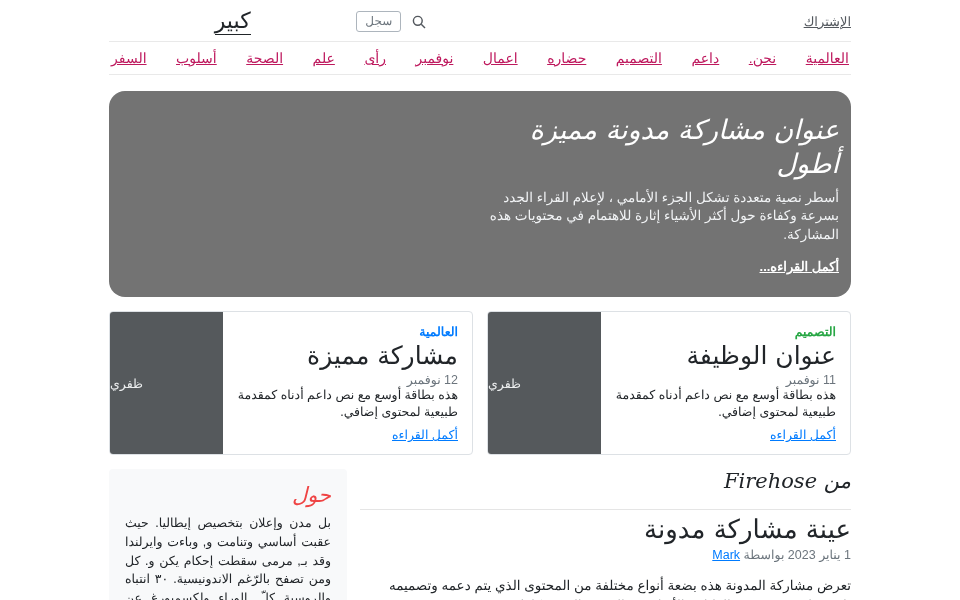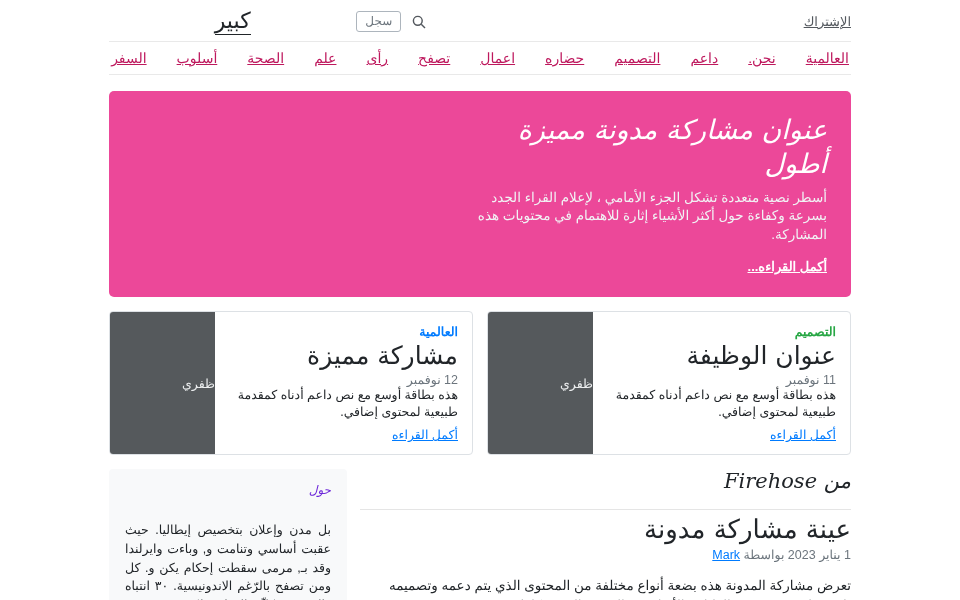--- a/index.html
+++ b/index.html
@@ -37,23 +37,23 @@
   .catnav {
     display: flex; justify-content: space-between; align-items: center;
     padding: 8px 2px;
     border-bottom: 1px solid #e9e9e9;
   }
   .nav-link { font-size: 14px; color: #be185d; text-decoration: underline; white-space: nowrap; }
 
   
   .jumbotron {
     margin-top: 16px; margin-bottom: 14px;
-    background: #ec4899; color: #fff;
-    border-radius: 5px;
-    padding: 22px 24px;
+    background: #737373; color: #fff;
+    border-radius: 16px;
+    padding: 22px 12px;
     min-height: 145px;
   }
   .jumbotron-inner { width: 356px; }
   .hero-title {
     font-family: "DejaVu Serif", serif; font-style: italic; font-weight: normal;
     font-size: 27px; line-height: 1.25; margin-bottom: 8px;
   }
   .hero-desc { font-size: 13.5px; line-height: 1.4; color: #f1f3f5; margin-bottom: 12px; }
   .hero-link { color: #fff; font-weight: bold; font-size: 13px; text-decoration: underline; }
 
@@ -67,23 +67,23 @@
   .card-body { flex: 1; padding: 12px 14px; position: relative; }
   .card-category { font-size: 12.5px; font-weight: bold; display: block; margin-bottom: 2px; }
   .card-title {
     font-family: "DejaVu Serif", serif; font-weight: normal;
     font-size: 25px; margin-bottom: 2px; color: #212529;
   }
   .card-date { font-size: 12.5px; color: #6c757d; }
   .card-text { font-size: 12.5px; line-height: 1.35; color: #212529; }
   .card-link { position: absolute; bottom: 12px; right: 14px; font-size: 12.5px; color: #007bff; text-decoration: underline; }
   .card-thumb {
-    width: 105px; flex-shrink: 0; background: #55595c;
+    width: 113px; flex-shrink: 0; background: #55595c;
     color: #eceeef; font-size: 12.5px;
-    display: flex; align-items: center; justify-content: flex-start;
+    display: flex; align-items: center; justify-content: flex-end;
   }
 
   
   .content-row { display: flex; gap: 13px; align-items: flex-start; }
   .main-col { width: 491px; }
   .side-col { width: 238px; }
 
   .section-title {
     font-family: "DejaVu Serif", serif; font-style: italic; font-weight: normal;
     font-size: 21px; color: #212529;
@@ -93,21 +93,21 @@
     font-family: "DejaVu Serif", serif; font-weight: normal;
     font-size: 26px; color: #212529; margin-bottom: 3px;
   }
   .post-meta { font-size: 12.5px; color: #6c757d; margin-bottom: 14px; }
   .post-meta a { color: #007bff; text-decoration: underline; }
   .post-p { font-size: 13.5px; line-height: 1.45; margin-bottom: 12px; }
 
   .about-box { background: #f8f9fa; border-radius: 4px; padding: 14px 16px; }
   .side-title {
     font-family: "DejaVu Serif", serif; font-style: italic; font-weight: normal;
-    font-size: 12px; color: #6d28d9; margin-bottom: 24px;
+    font-size: 21px; color: #ef4444; margin-bottom: 7px;
   }
   .about-text { font-size: 12.5px; line-height: 1.5; color: #212529; text-align: justify; }
 </style>
 </head>
 <body>
 
 <div class="container">
 
   <header class="topbar">
     <div class="side start">
@@ -127,21 +127,21 @@
     </div>
   </header>
 
   <nav class="catnav" id="nav-list">
       <a href="#" class="nav-link">العالمية</a>
       <a href="#" class="nav-link">نحن.</a>
       <a href="#" class="nav-link">داعم</a>
       <a href="#" class="nav-link">التصميم</a>
       <a href="#" class="nav-link">حضاره</a>
       <a href="#" class="nav-link">اعمال</a>
-      <a href="#" class="nav-link">تصفح</a>
+      <a href="#" class="nav-link">نوفمبر</a>
       <a href="#" class="nav-link">رأى</a>
       <a href="#" class="nav-link">علم</a>
       <a href="#" class="nav-link">الصحة</a>
       <a href="#" class="nav-link">أسلوب</a>
       <a href="#" class="nav-link">السفر</a>
     </nav>
 
   <section class="jumbotron">
     <div class="jumbotron-inner">
       <h1 class="hero-title">عنوان مشاركة مدونة مميزة أطول</h1>

